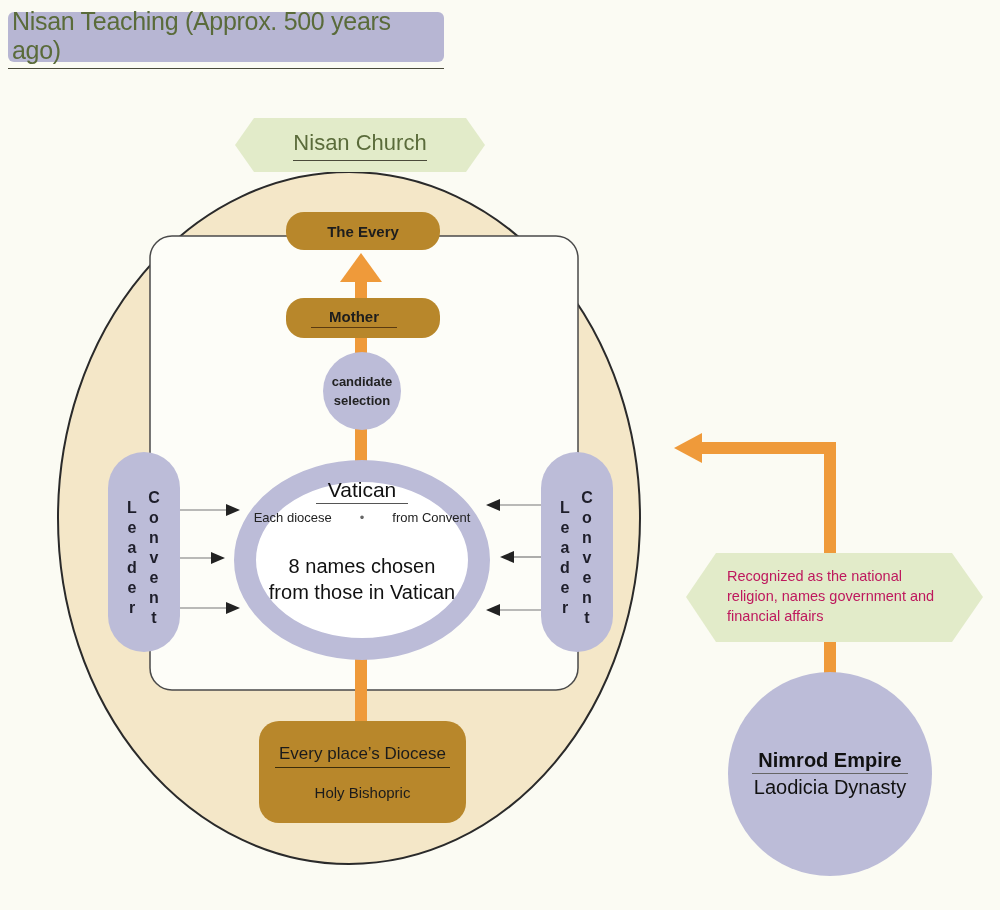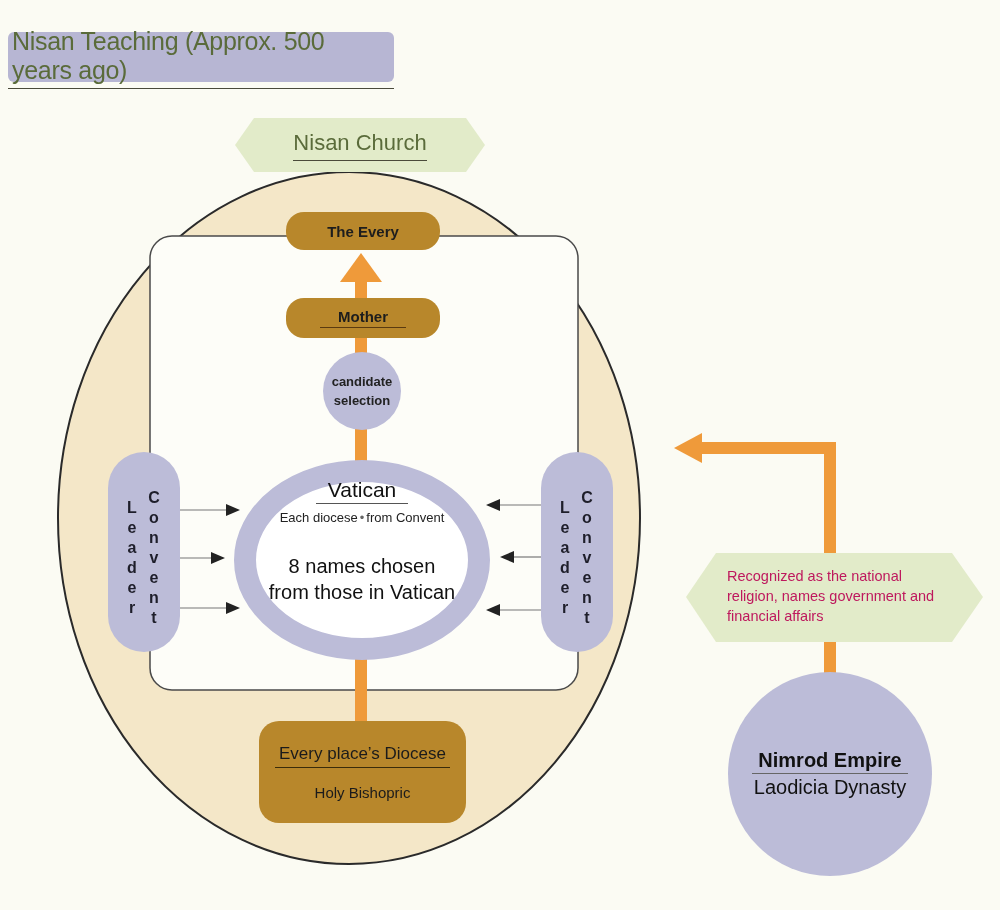--- a/index.html
+++ b/index.html
@@ -4,23 +4,23 @@
   <style>
     html, body { margin: 0; padding: 0; }
     body {
       width: 1000px; height: 910px; position: relative; overflow: hidden;
       background: #fbfbf3;
       font-family: "Liberation Sans", "DejaVu Sans", sans-serif;
     }
     #diagram { position: absolute; left: 0; top: 0; }
     .abs { position: absolute; }
     .title-box {
-      left: 8px; top: 12px; width: 386px; height: 50px;
+      left: 8px; top: 12px; width: 436px; height: 50px;
       background: #b7b6d3; border-radius: 6px;
-      display: flex; align-items: center; justify-content: center; margin-top: 20px;
+      display: flex; align-items: center; justify-content: center;
     }
     .title-text {
       color: #5a6b3a; font-size: 25px; letter-spacing: -0.3px;
       border-bottom: 1.5px solid #4a4a3a; padding: 0 4px 3px;
       margin-top: 2px;
     }
     .hex-label {
       color: #5a6b3a; font-size: 22px;
       border-bottom: 1.5px solid #4a4a3a; padding-bottom: 4px;
     }
@@ -101,32 +101,32 @@
 </div>
 
 <div class="abs center-flex" style="left:235px; top:118px; width:250px; height:54px;justify-content:center;">
   <span class="hex-label">Nisan Church</span>
 </div>
 
 <div class="abs center-flex" style="left:286px; top:212px; width:154px; height:38px;">
   <span class="pill-text">The Every</span>
 </div>
 
-<div class="abs center-flex" style="left:286px; top:298px; width:154px; height:40px;">
+<div class="abs center-flex" style="left:277px; top:298px; width:154px; height:40px;">
   <span class="pill-text mother-under">Mother</span>
 </div>
 
 <div class="abs center-flex" style="left:323px; top:352px; width:78px; height:78px; flex-direction:column;">
   <span class="cand-text">candidate</span>
   <span class="cand-text">selection</span>
 </div>
 
 <div class="abs center-flex" style="left:245px; top:478px; width:234px; height:160px; flex-direction:column; justify-content:flex-start;">
   <span class="vat-title">Vatican</span>
-  <div style="margin-top:6px; display:flex; gap:2px;">
+  <div style="margin-top:6px; display:flex; gap:28px;">
     <span class="vat-sub">Each diocese</span>
     <span class="vat-sub" style="color:#666;">•</span>
     <span class="vat-sub">from Convent</span>
   </div>
   <span class="vat-main" style="margin-top:28px;">8 names chosen</span>
   <span class="vat-main">from those in Vatican</span>
 </div>
 
 <div class="abs" style="left:108px; top:452px; width:72px; height:200px;">
   <div class="abs vertical" style="left:17px; top:46px;">Leader</div>

